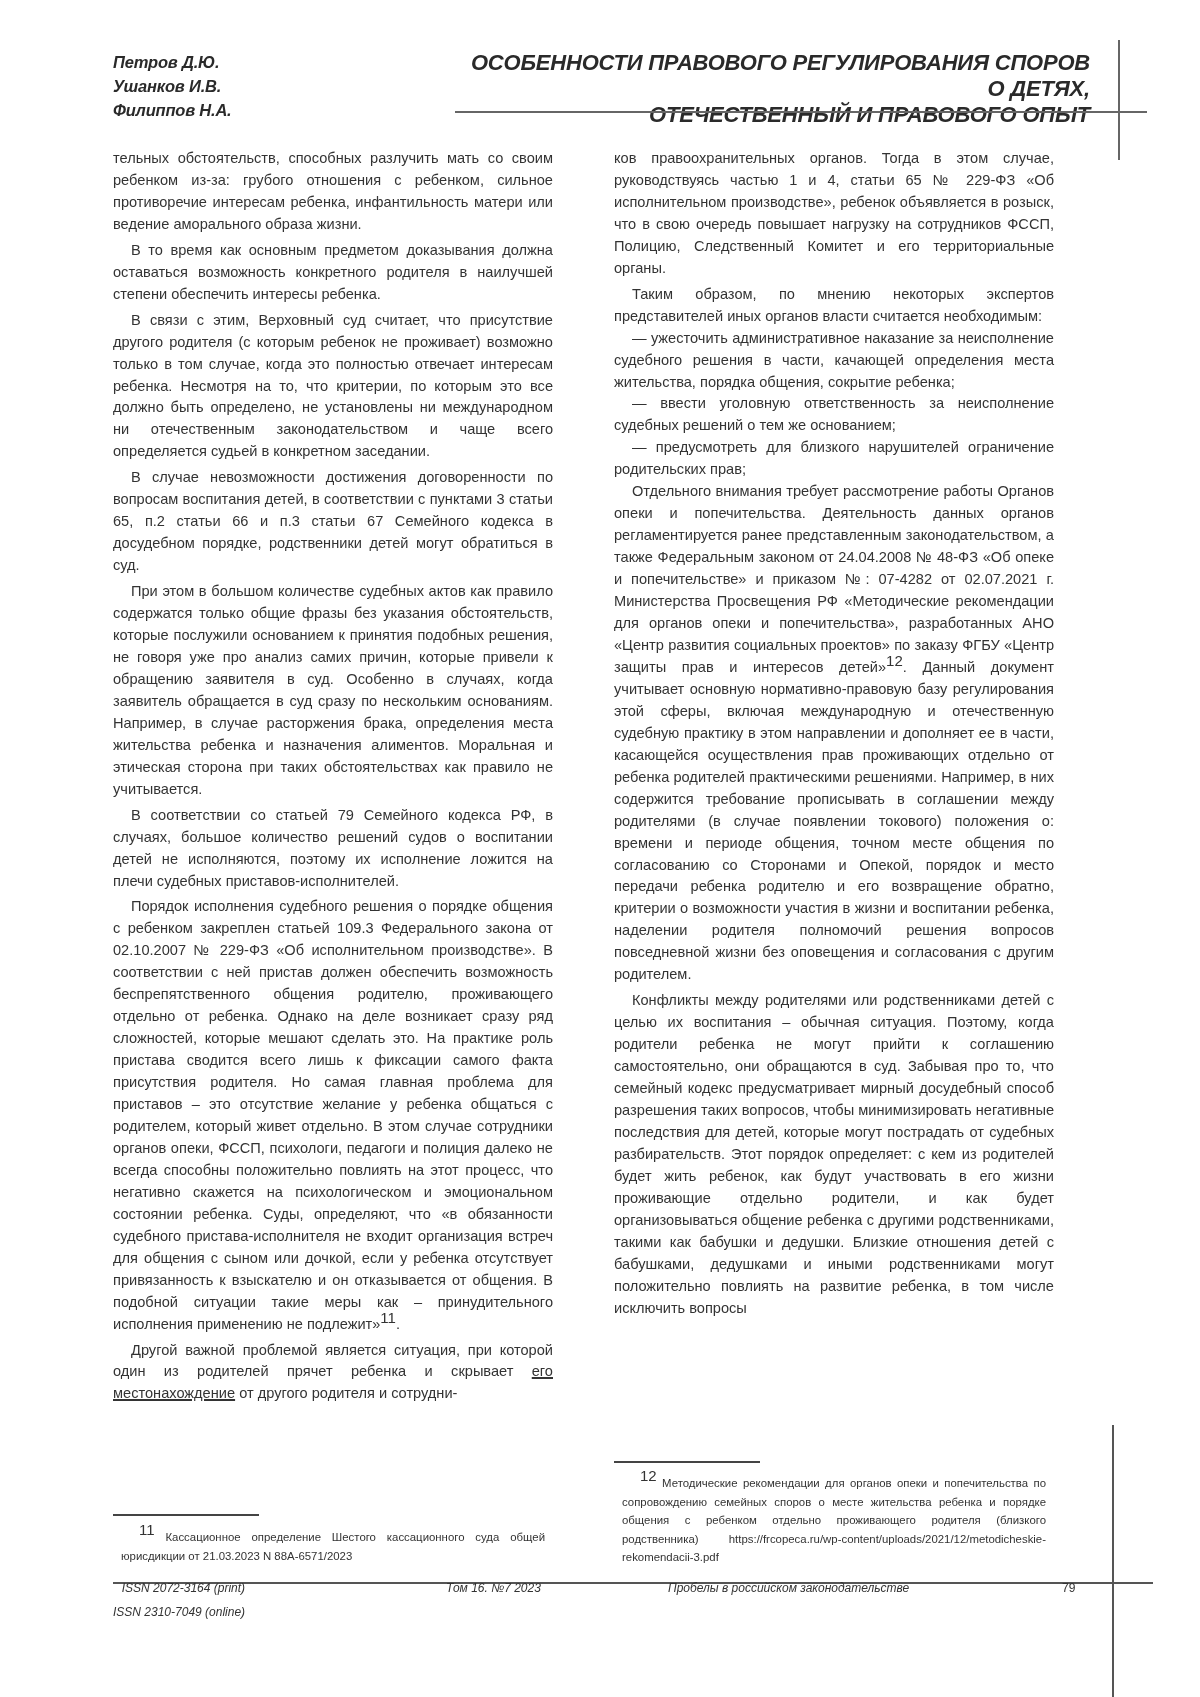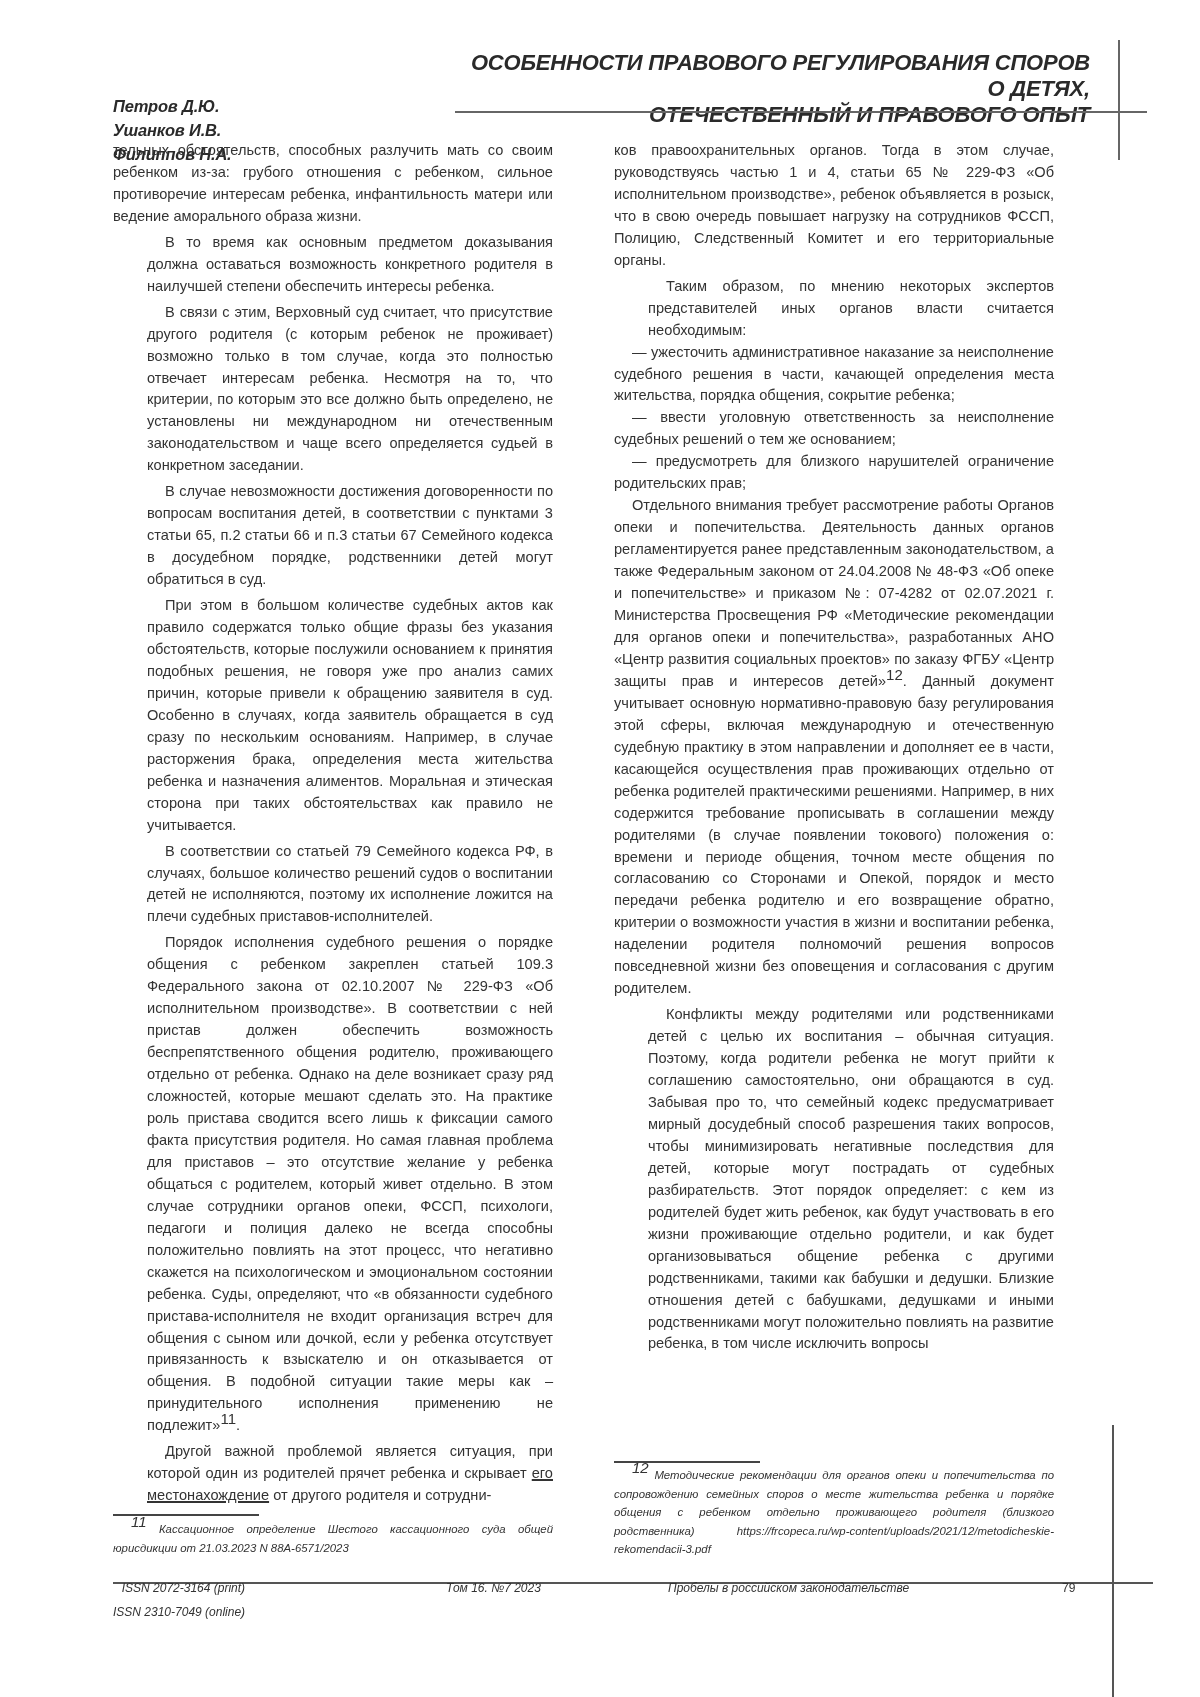--- a/index.html
+++ b/index.html
@@ -1,41 +1,41 @@
 <!DOCTYPE html>
 <html><head>
 <meta charset="utf-8">
 <style>
   html, body { margin: 0; padding: 0; background: #ffffff; }
   body { width: 1200px; height: 1697px; position: relative; overflow: hidden;
          font-family: "DejaVu Sans", "Liberation Sans", sans-serif; color: #262626; }
   .header-authors { position: absolute; left: 113px; top: 50px; font-style: italic; font-weight: bold;
-         font-size: 16.5px; line-height: 24px; color: #2a2a2a; font-family: "Liberation Sans", sans-serif; letter-spacing: -0.2px; margin-top: 44px; }
+         font-size: 16.5px; line-height: 24px; color: #2a2a2a; font-family: "Liberation Sans", sans-serif; letter-spacing: -0.2px; }
   .header-title { position: absolute; right: 110px; top: 50px; width: 620px; text-align: right;
          font-style: italic; font-weight: bold; font-size: 22px; line-height: 26px; color: #2a2a2a;
          font-family: "Liberation Sans", sans-serif; letter-spacing: -0.2px; }
   .header-rule { position: absolute; left: 455px; top: 111px; width: 692px; height: 2px; background: #666; }
   .header-vrule { position: absolute; left: 1118px; top: 40px; width: 2px; height: 120px; background: #666; }
 
-  .col { position: absolute; top: 140px; width: 440px; font-size: 14.6px; line-height: 21.95px;
+  .col { position: absolute; top: 148px; width: 440px; font-size: 14.6px; line-height: 21.95px;
          text-align: justify; font-family: "Liberation Sans", sans-serif; color: #333; }
   .col-left { left: 113px; }
   .col-right { left: 614px; }
   .col p { margin: 0; text-indent: 18px; }
   .col p.noindent { text-indent: 0; }
-  .col p.gap { margin-top: 4px; margin-left: 34px; }
+  .col p.gap { margin-top: 4px; }
   .col p.bullet { text-indent: 18px; }
   sup { font-size: 15px; line-height: 0; vertical-align: 6px; }
   .u { text-decoration: underline; text-decoration-thickness: 2px; }
 
   .fn-rule-left { position: absolute; left: 113px; top: 1514px; width: 146px; height: 2px; background: #444; }
   .fn-rule-right { position: absolute; left: 614px; top: 1461px; width: 146px; height: 2px; background: #444; }
   .footnote { position: absolute; width: 440px; font-size: 11.4px; line-height: 18.5px; text-align: justify;
          font-family: "Liberation Sans", sans-serif; color: #333; }
-  .footnote p { margin: 0; text-indent: 18px; font-style: italic; }
+  .footnote p { margin: 8px; text-indent: 18px; }
   .fn-left { left: 113px; top: 1520px; }
   .fn-right { left: 614px; top: 1466px; }
 
   .footer-rule { position: absolute; left: 113px; top: 1582px; width: 1040px; height: 2px; background: #555; }
   .footer-vrule { position: absolute; left: 1112px; top: 1425px; width: 2px; height: 272px; background: #555; }
   .footer { position: absolute; top: 1576px; font-style: italic; font-size: 12px; line-height: 24px;
          color: #333; font-family: "Liberation Sans", sans-serif; text-align: right; }
   .ft-issn { left: 113px; }
   .ft-vol { left: 446px; }
   .ft-journal { left: 668px; }

